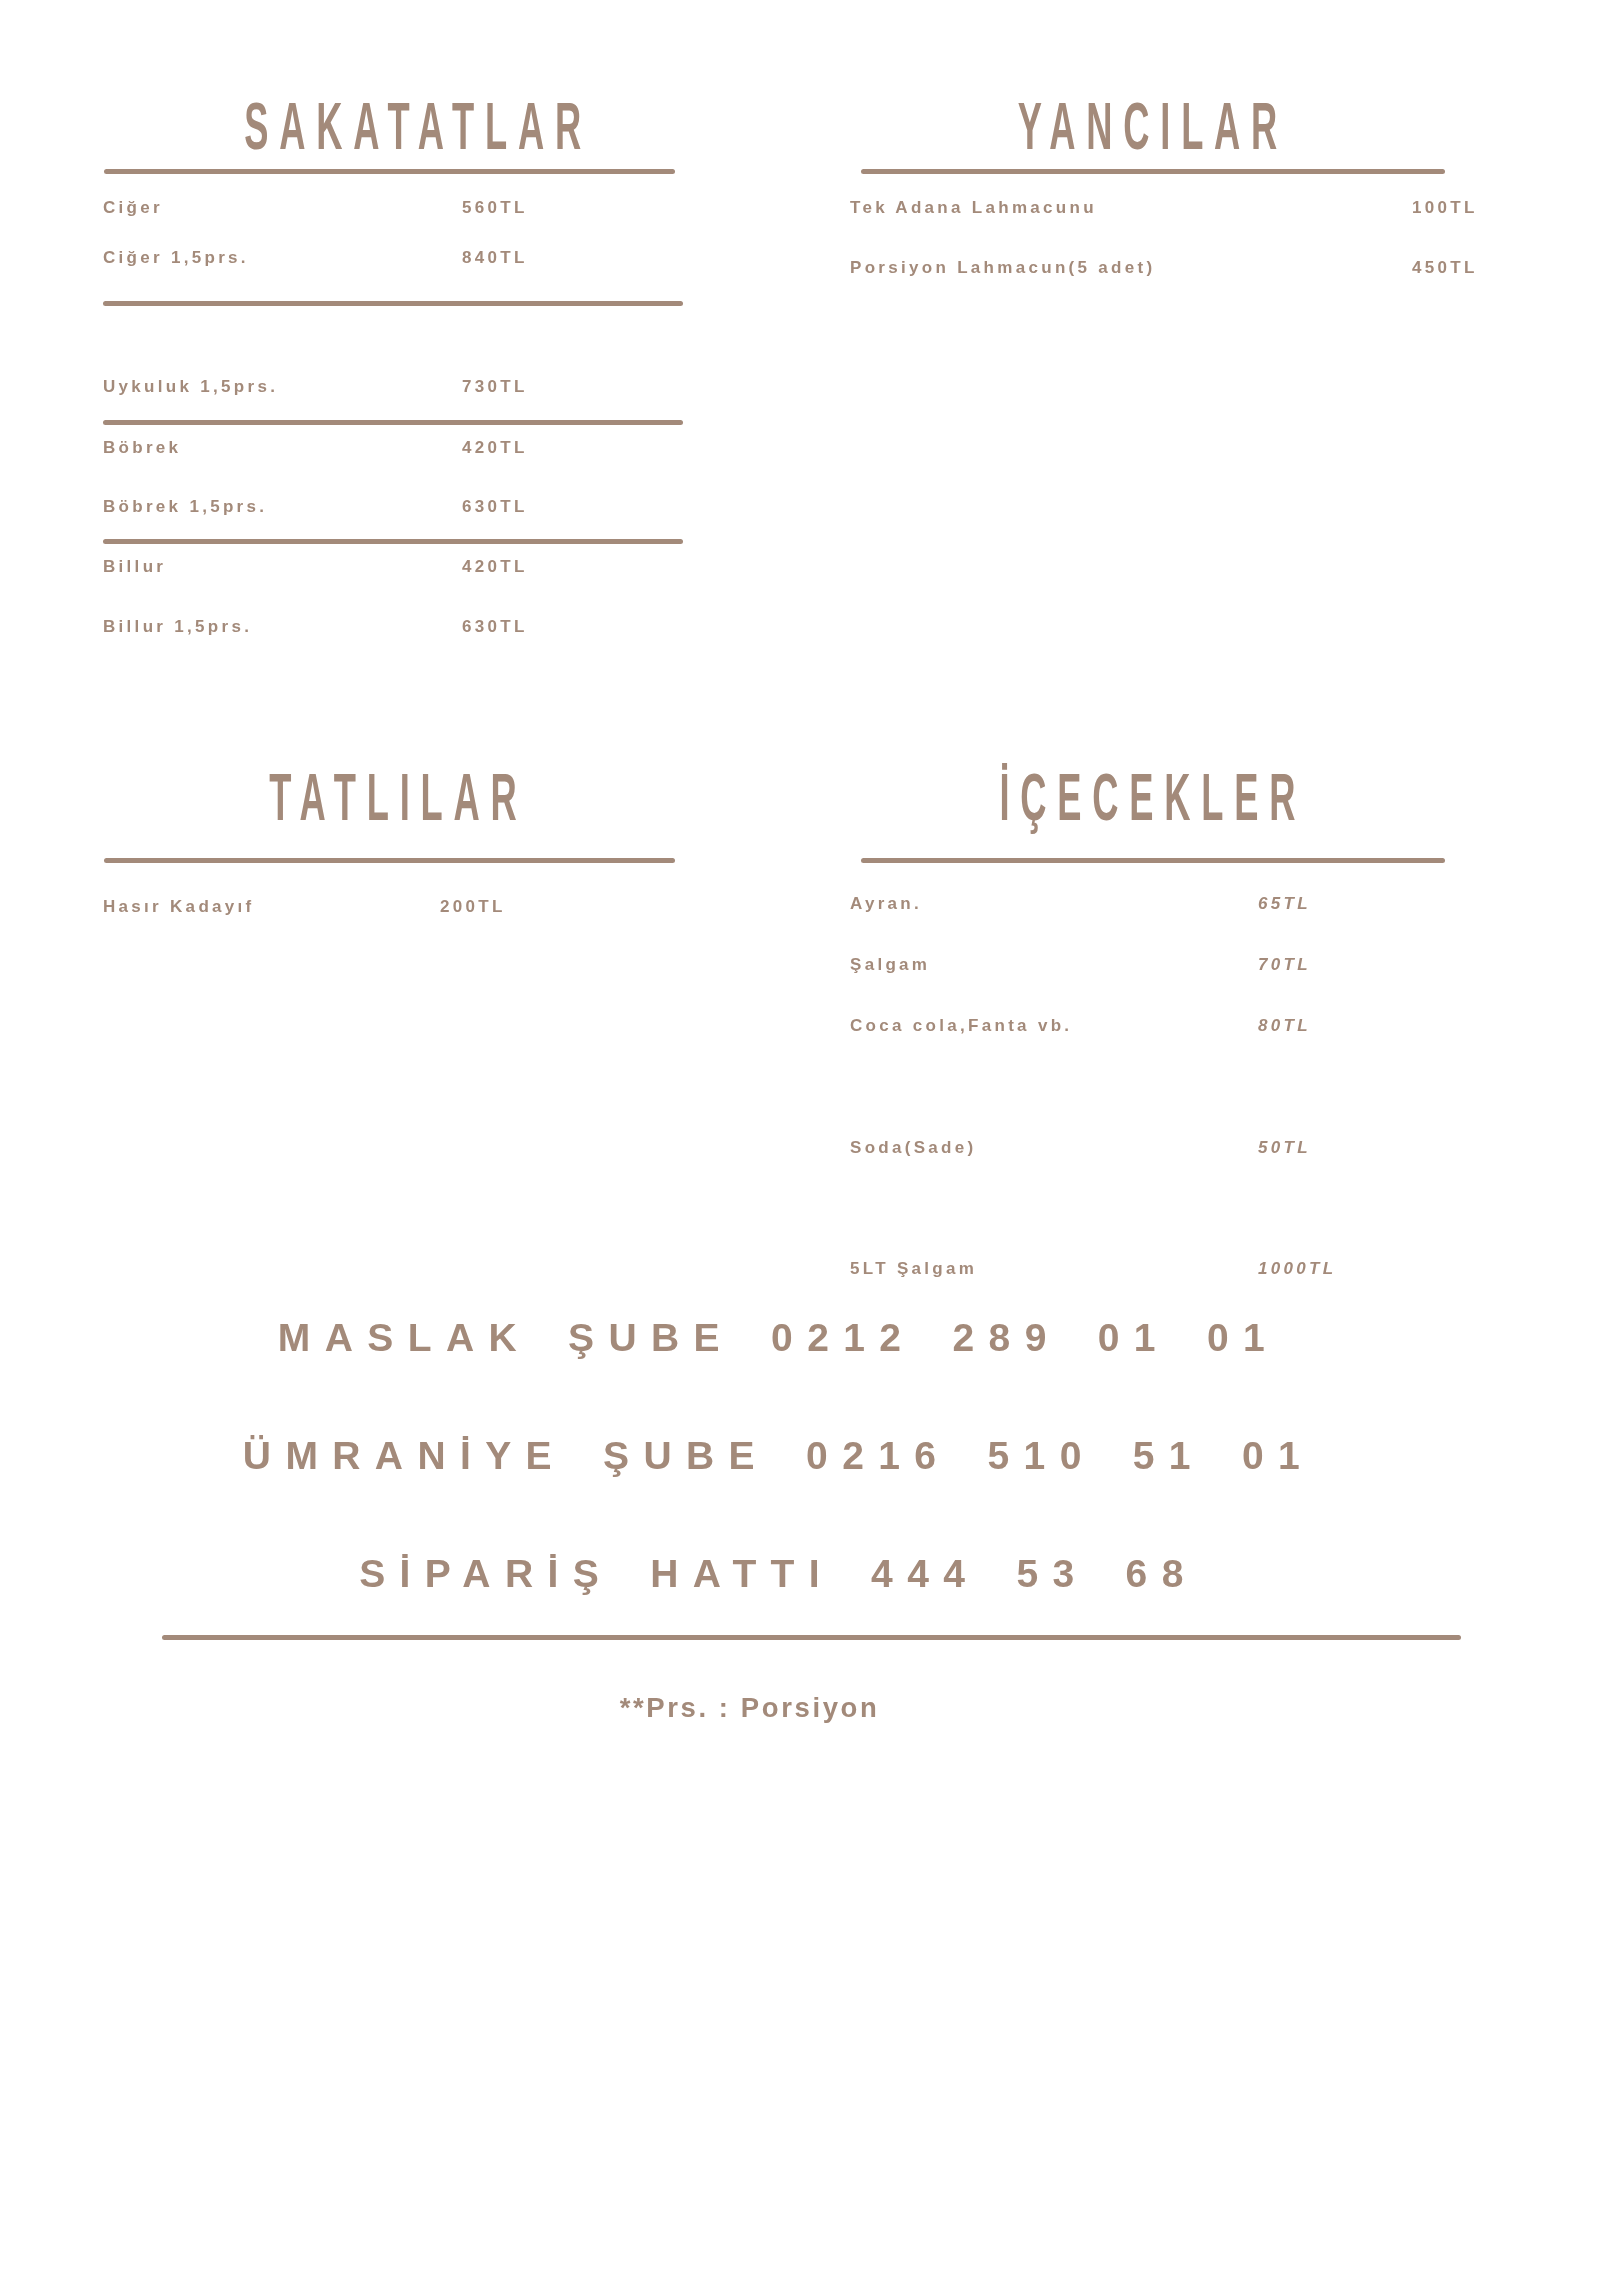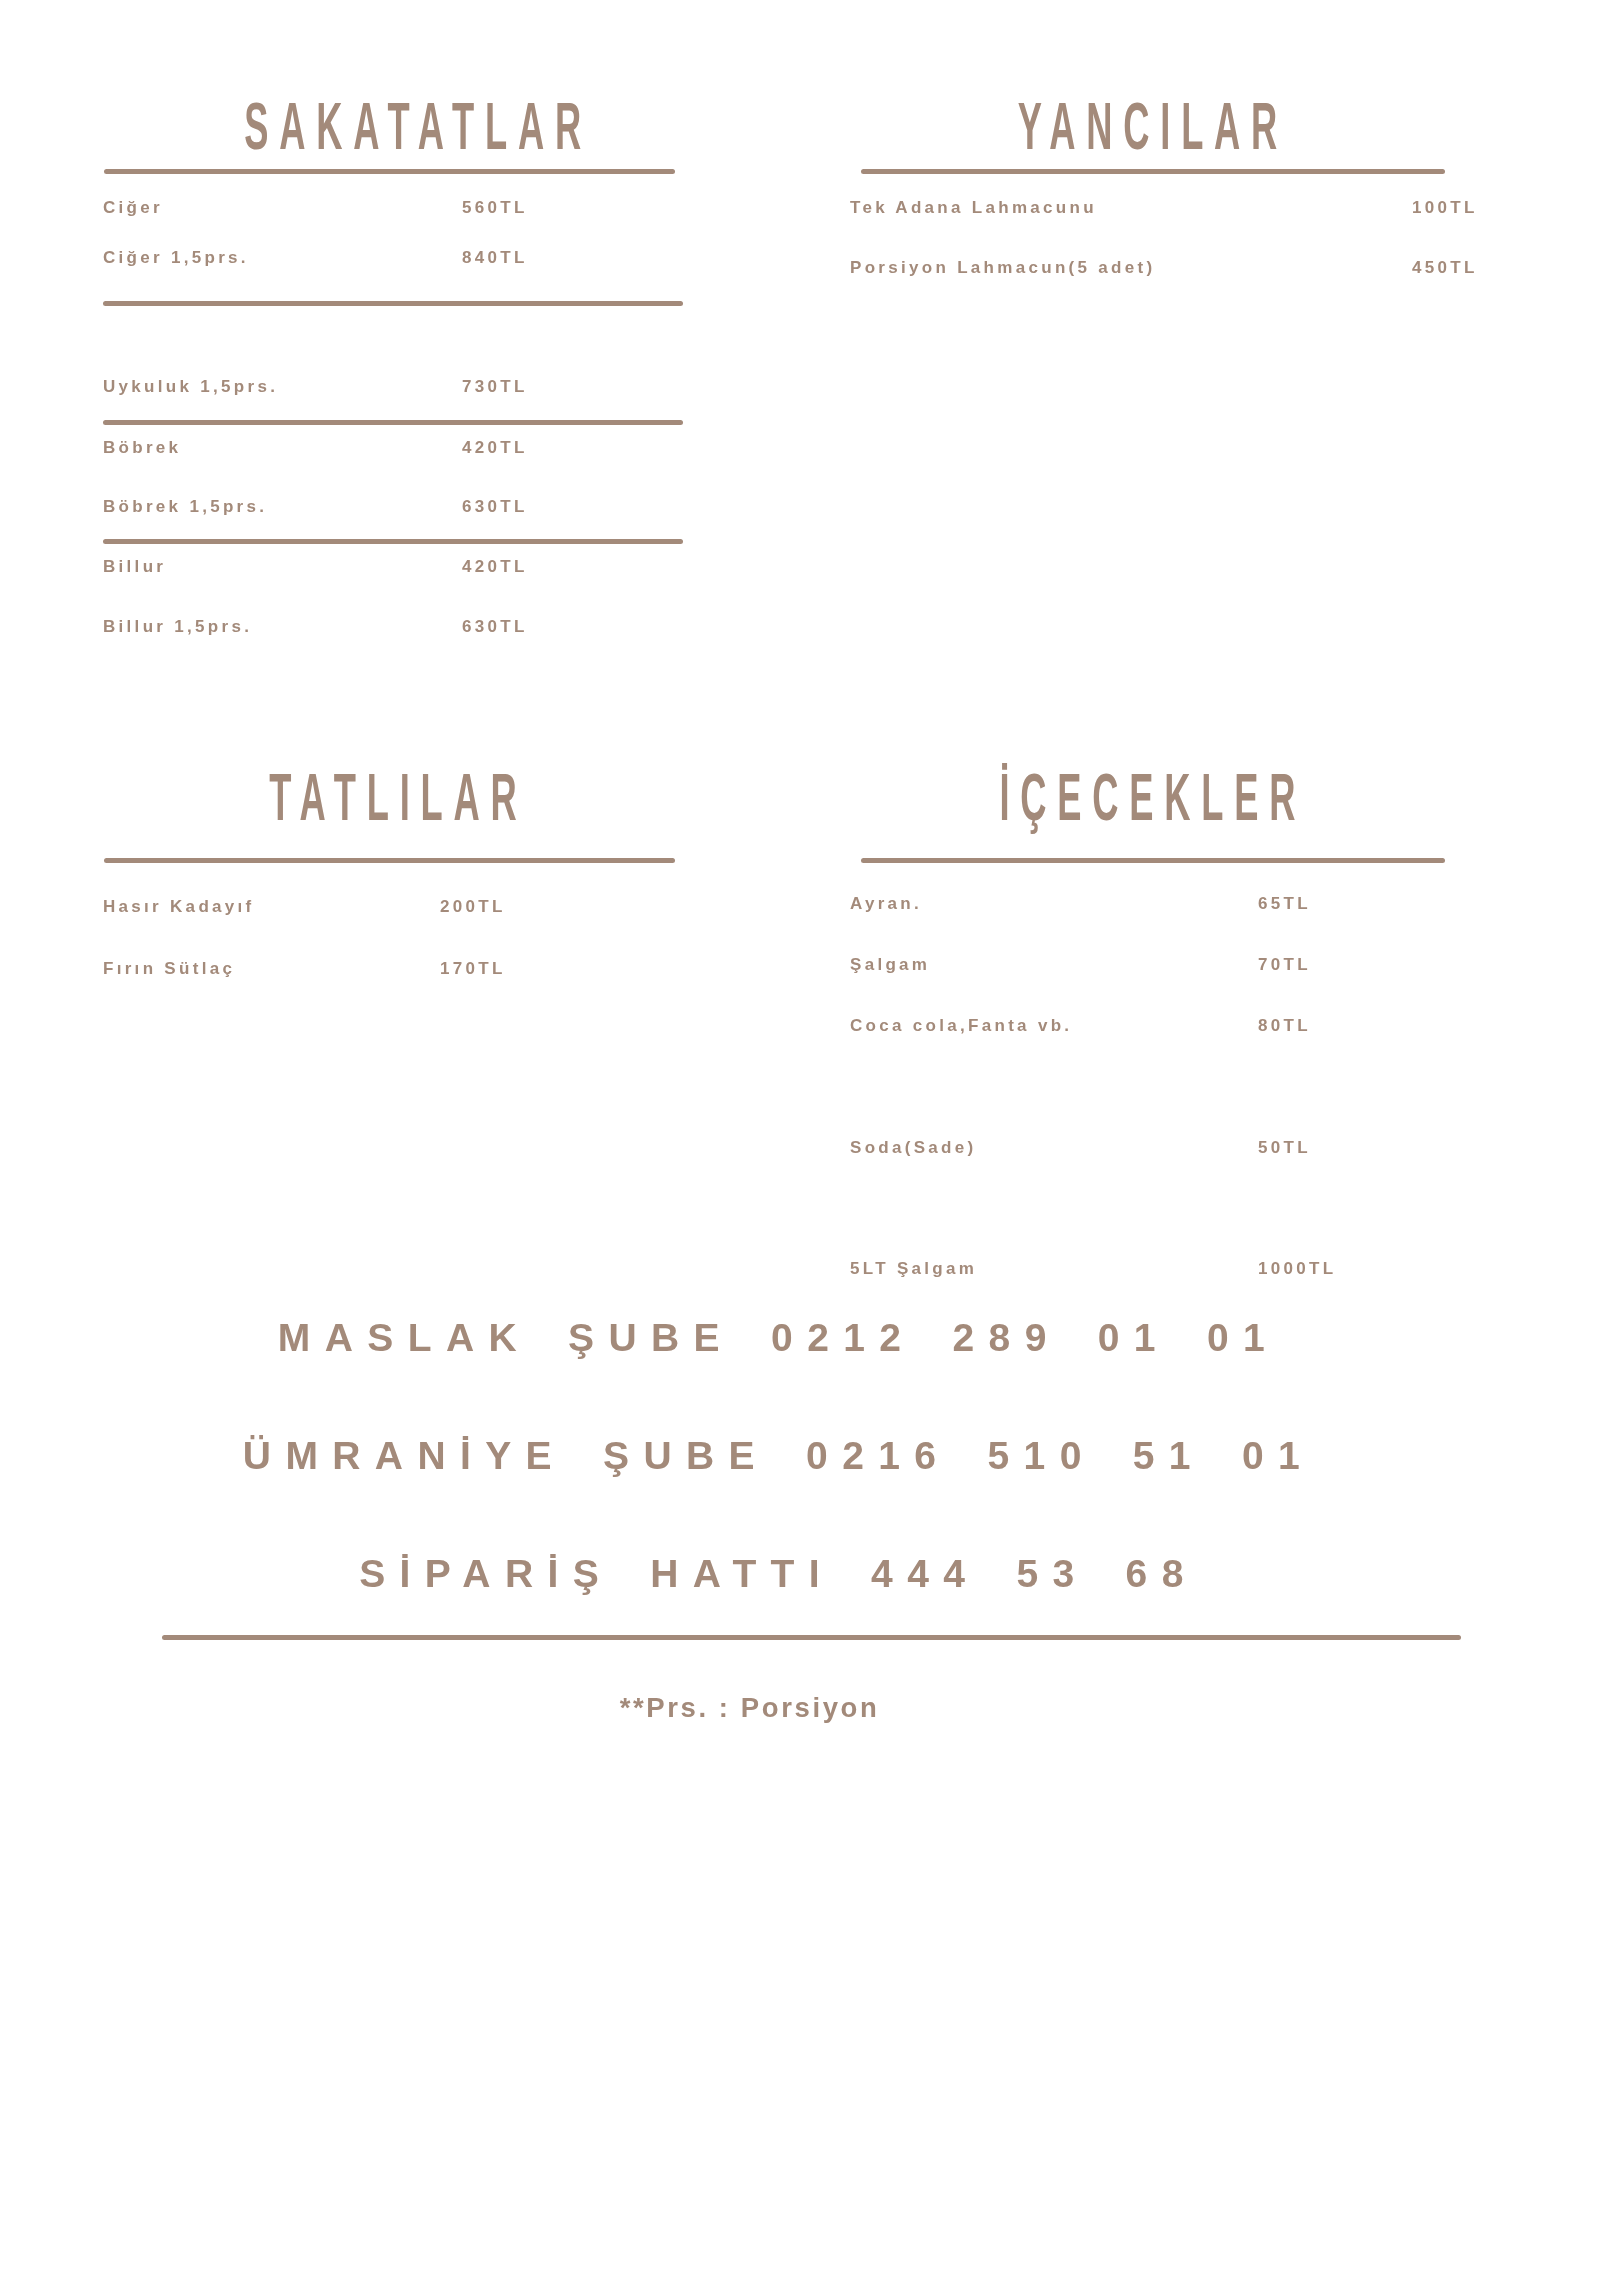--- a/index.html
+++ b/index.html
@@ -51,21 +51,21 @@
     left: 0; right: 0;
     height: 37px;
     font-size: 17px;
     letter-spacing: 3.3px;
     white-space: nowrap;
   }
   .row .price { position: absolute; top: 0; }
   .sec-sakatatlar .price { left: 359px; }
   .sec-yancilar  .price { left: 562px; }
   .sec-tatlilar  .price { left: 337px; }
-  .sec-icecekler .price { left: 408px; }
+  .sec-icecekler .price { left: 408px; font-style: italic; }
 
   .footer-line {
     position: absolute;
     left: -33px;
     width: 1623px;
     text-align: center;
     font-size: 39px;
     letter-spacing: 14.4px;
     word-spacing: 11.8px;
     white-space: nowrap;
@@ -150,24 +150,20 @@
   </div>
 
   <div class="col col-left sec-tatlilar">
     <div class="sec-title" style="top:764px">TATLILAR</div>
     <div class="rule" style="top:858px; left:1.3px; width:571px"></div>
 
     <div class="row" style="top:897px">
       <span class="label">Hasır Kadayıf</span>
       <span class="price">200TL</span>
     </div>
-    <div class="row" style="top:959px">
-      <span class="label">Fırın Sütlaç</span>
-      <span class="price">170TL</span>
-    </div>
   </div>
 
   <div class="col col-right sec-icecekler">
     <div class="sec-title" style="top:764px">İÇECEKLER</div>
     <div class="rule" style="top:858px; left:10.5px; width:584px"></div>
 
     <div class="row" style="top:894px">
       <span class="label">Ayran.</span>
       <span class="price">65TL</span>
     </div>

